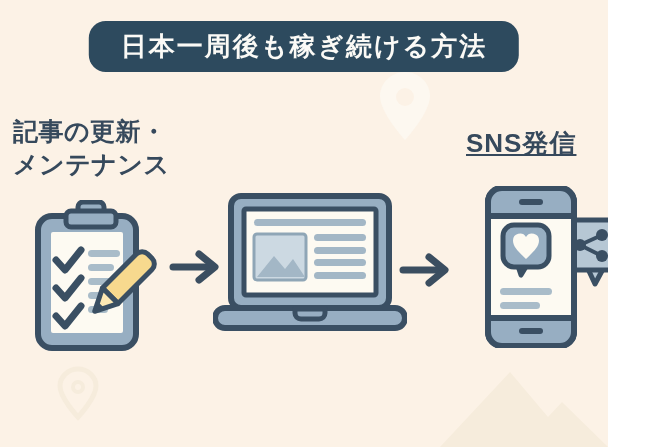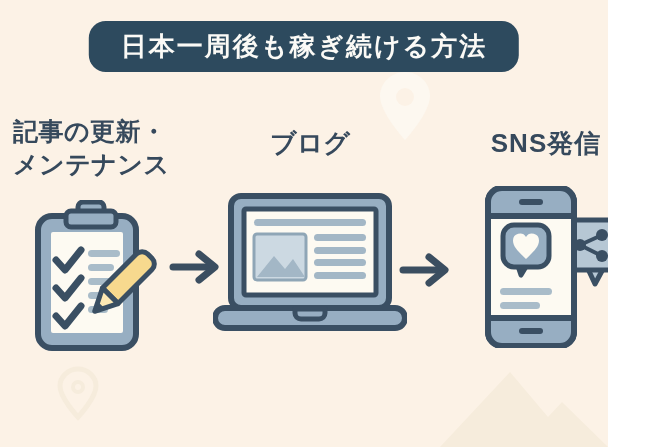--- a/index.html
+++ b/index.html
@@ -24,21 +24,21 @@
   }
   .step-label{
     position:absolute;
     color:#36495c;
     font-size:25px;font-weight:bold;
     line-height:1.3;
     white-space:pre-line;
   }
   .label-maintenance{left:13px;top:115px;text-align:left;letter-spacing:0.5px;}
   .label-blog{left:250px;top:127px;width:120px;text-align:center;font-size:26px;}
-  .label-sns{left:466px;top:127px;width:160px;text-align:center;font-size:26px;letter-spacing:1px;}
+  .label-sns{left:466px;top:127px;width:160px;text-align:left;font-size:26px;letter-spacing:1px;text-decoration:underline;}
   .icon{position:absolute;}
   .icon-clipboard{left:30px;top:200px;}
   .icon-laptop{left:213px;top:192px;}
   .icon-phone{left:480px;top:186px;}
   .arrow-1{left:169px;top:249px;}
   .arrow-2{left:399px;top:252px;}
 </style>
 </head>
 <body>
 
@@ -51,21 +51,20 @@
     <path d="M78 369c-10 0-18 8-18 17 0 12 18 31 18 31s18-19 18-31c0-9-8-17-18-17z" fill="none" stroke="#f6ecdc" stroke-width="5"></path>
     <circle cx="78" cy="387" r="5" fill="none" stroke="#f6ecdc" stroke-width="4"></circle>
   </svg>
 
   <div class="banner">
     <span>日本一周後も稼ぎ続ける方法</span>
   </div>
 
   <div class="step-label label-maintenance">記事の更新・
 メンテナンス</div>
-  <div class="step-label label-blog">ブログ</div>
   <div class="step-label label-sns">SNS発信</div>
 
   <svg class="icon icon-clipboard" width="145" height="155" viewBox="0 0 145 155">
 
     <rect x="8" y="16" width="98" height="132" rx="14" fill="#97aec2" stroke="#3a4f63" stroke-width="6"></rect>
 
     <rect x="21" y="32" width="72" height="101" rx="2" fill="#fdfaf2"></rect>
 
     <rect x="48" y="2" width="26" height="18" rx="5" fill="#97aec2" stroke="#3a4f63" stroke-width="5"></rect>
     <rect x="36" y="11" width="50" height="16" rx="5" fill="#97aec2" stroke="#3a4f63" stroke-width="5"></rect>

